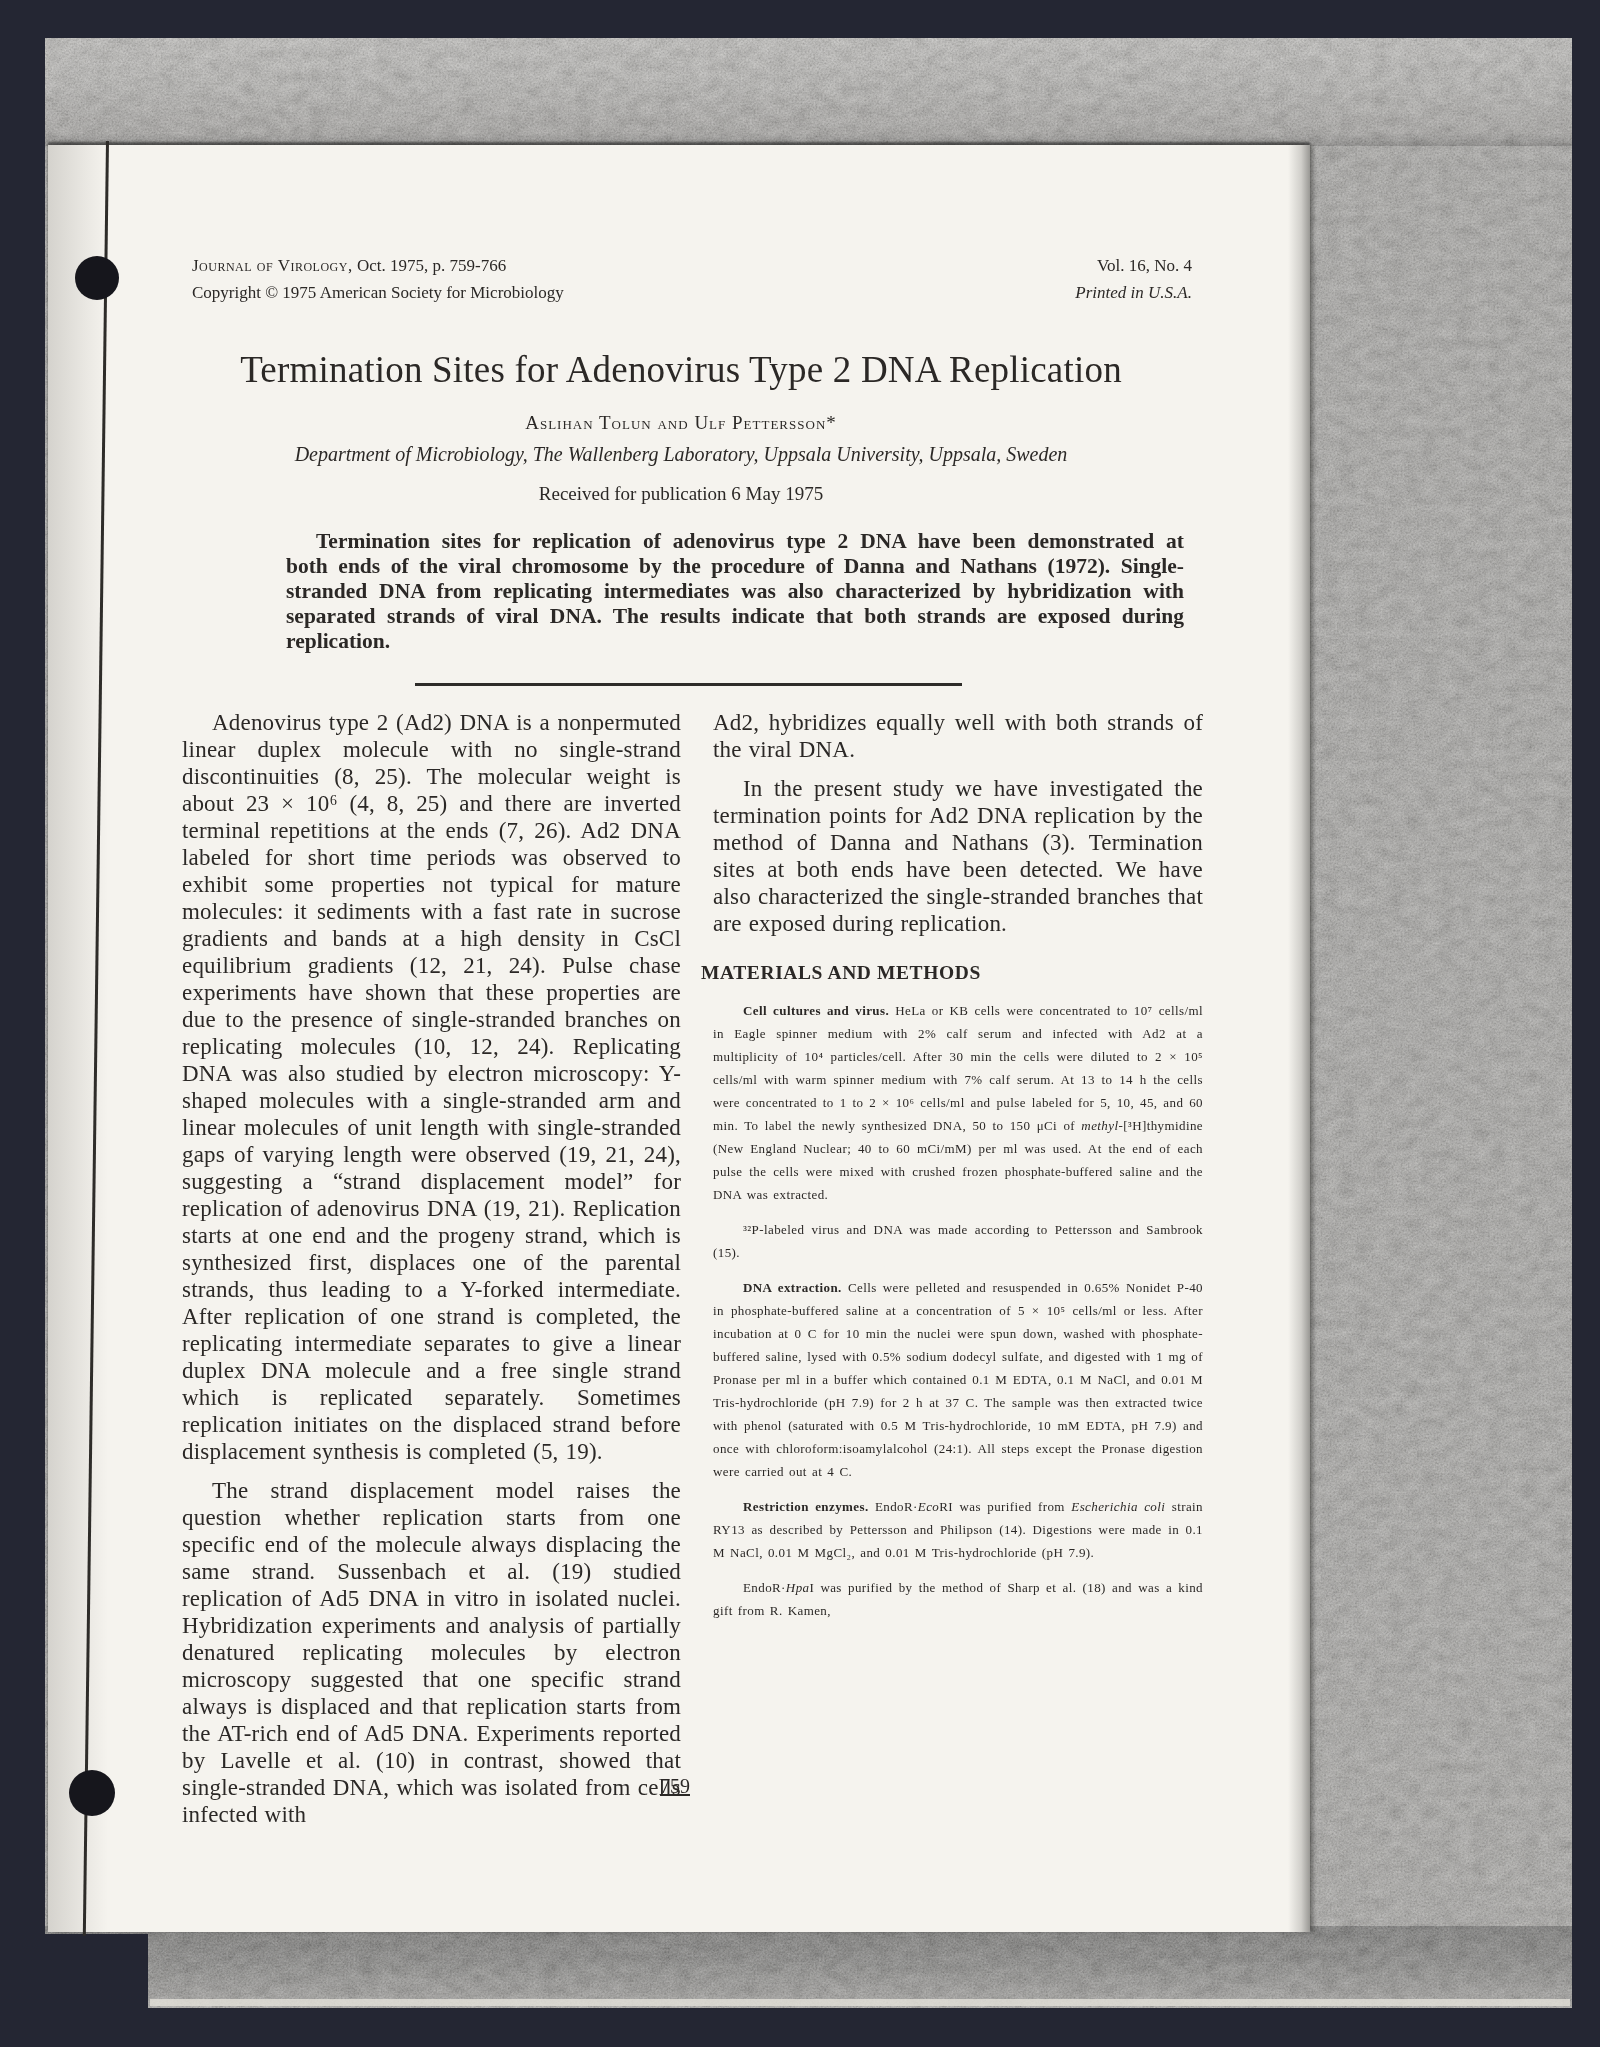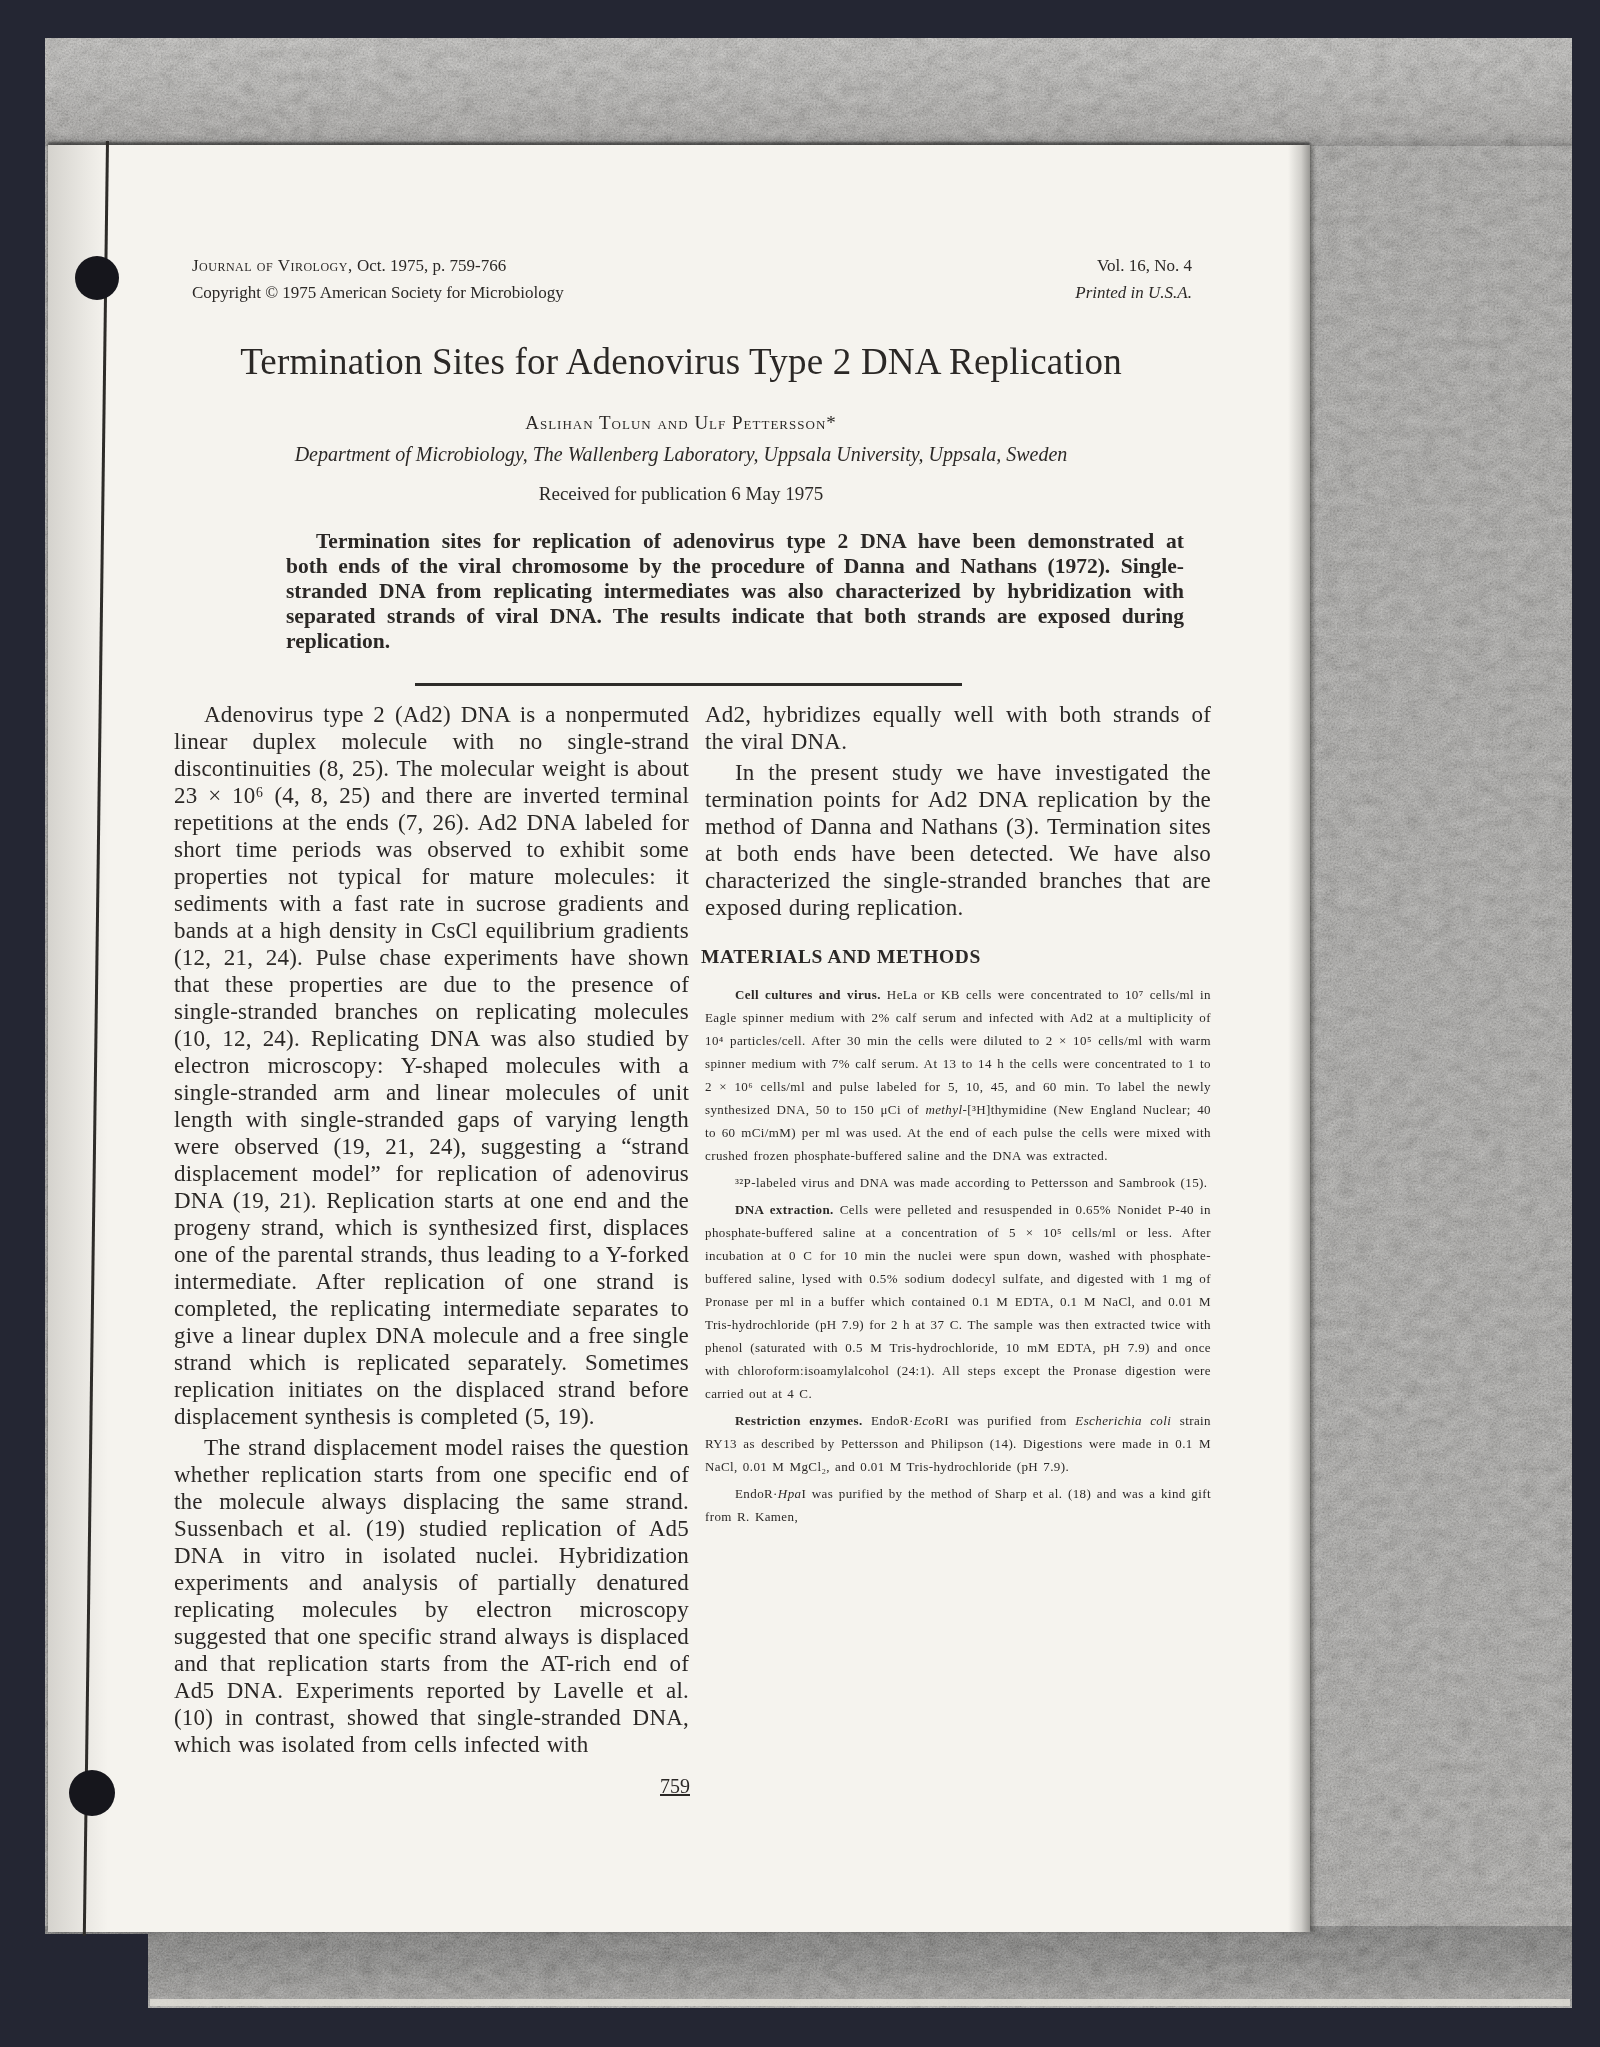--- a/index.html
+++ b/index.html
@@ -66,39 +66,39 @@
   
   .content { position: absolute; inset: 0; color: #2b2826; }
   .abs { position: absolute; }
 
   .header-left  { left: 144px; top: 107px; width: 620px; font-size: 17px; line-height: 27px; }
   .header-right { left: 842px; top: 107px; width: 302px; font-size: 17px; line-height: 27px; text-align: right; }
   .journal-name { font-variant: small-caps; letter-spacing: .5px; }
   .printed-line { font-style: italic; }
 
   .title-block { left: 102px; width: 1062px; text-align: center; }
-  .article-title { top: 195px; font-size: 37px; letter-spacing: .2px; }
+  .article-title { top: 203px; font-size: 37px; letter-spacing: .2px; }
   .authors-line  { top: 267px; font-size: 19px; font-variant: small-caps; letter-spacing: 1px; }
   .affiliation-line { top: 298px; font-size: 20px; font-style: italic; }
   .received-line { top: 338px; font-size: 19px; }
 
   .abstract {
     left: 238px; top: 384px; width: 898px;
     font-size: 21.5px; line-height: 25px;
     text-align: justify; text-indent: 30px;
     word-spacing: 3px;
     font-weight: bold;
   }
   .divider-rule {
     left: 367px; top: 538px; width: 547px; height: 3px;
     background: #2e2c29;
   }
 
   .col { text-align: justify; }
-  .col p { margin: 4px; }
+  .col p { margin: 12px; }
   .col p.indent { text-indent: 30px; }
   .left-col  { left: 122px; top: 552px; width: 523px; }
   .right-col { left: 653px; top: 552px; width: 514px; }
   .body-large { font-size: 23px; line-height: 27px; letter-spacing: .2px; word-spacing: 1px; }
   .body-small { font-size: 13px; line-height: 23px; letter-spacing: .4px; word-spacing: 1.5px; }
   .section-heading {
     margin: 25px 0 15px 0; text-align: left;
     font-size: 19.5px; font-weight: bold; letter-spacing: .6px;
   }
   .page-number { left: 567px; top: 1630px; width: 120px; text-align: center; font-size: 20px; text-decoration: underline; }

